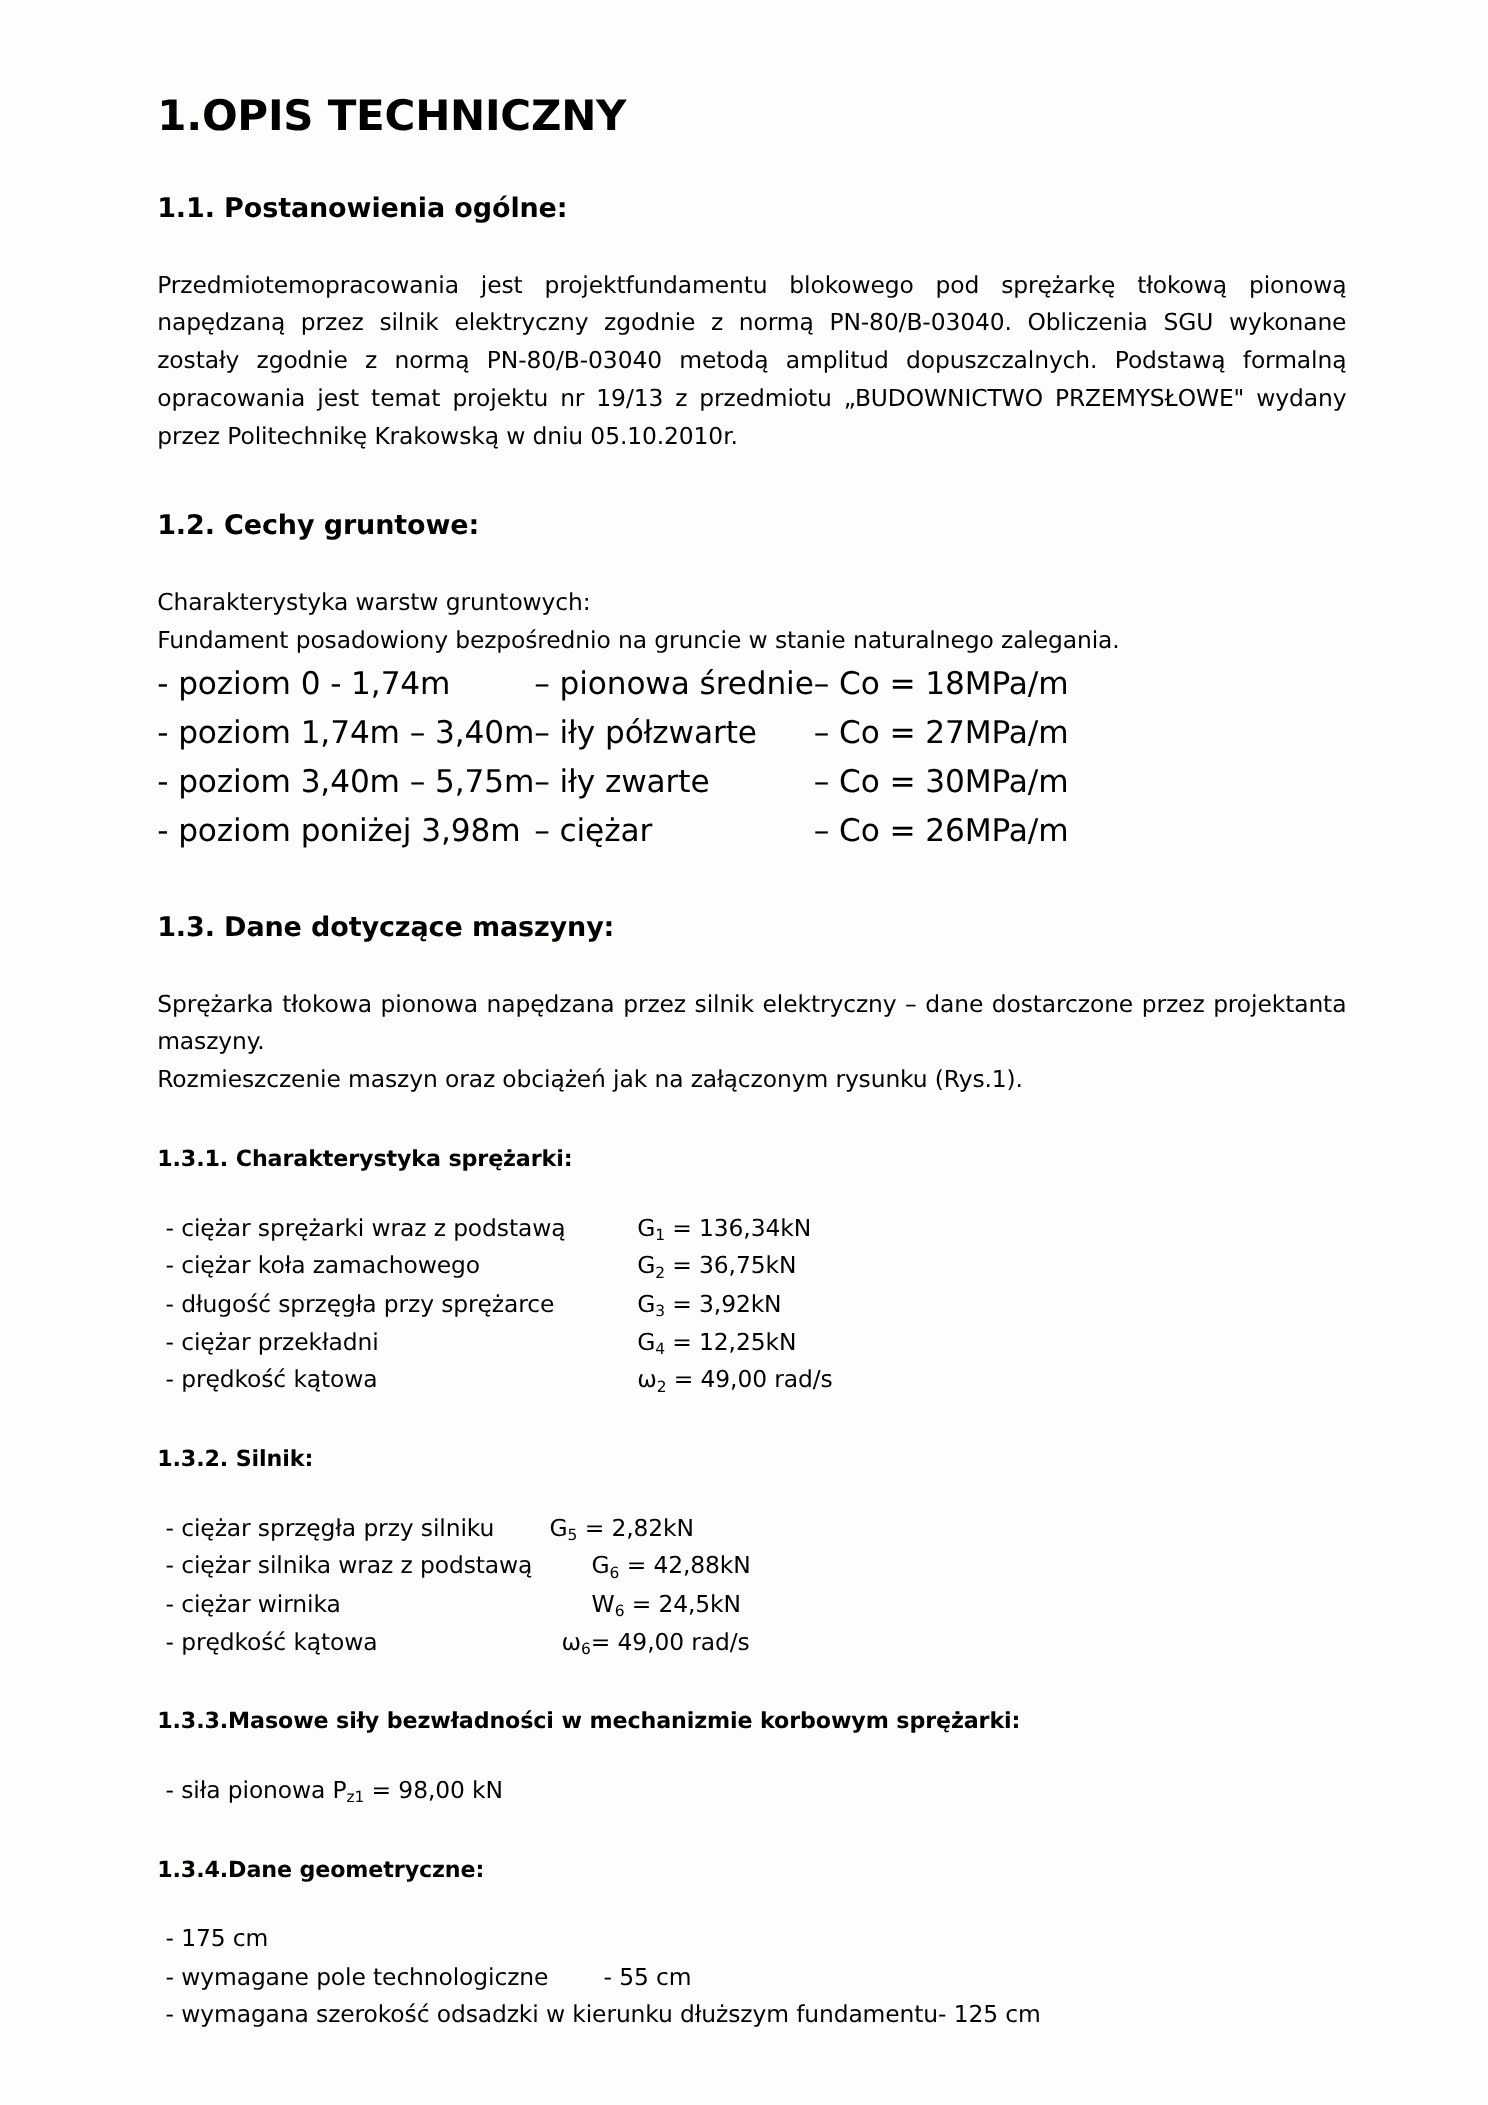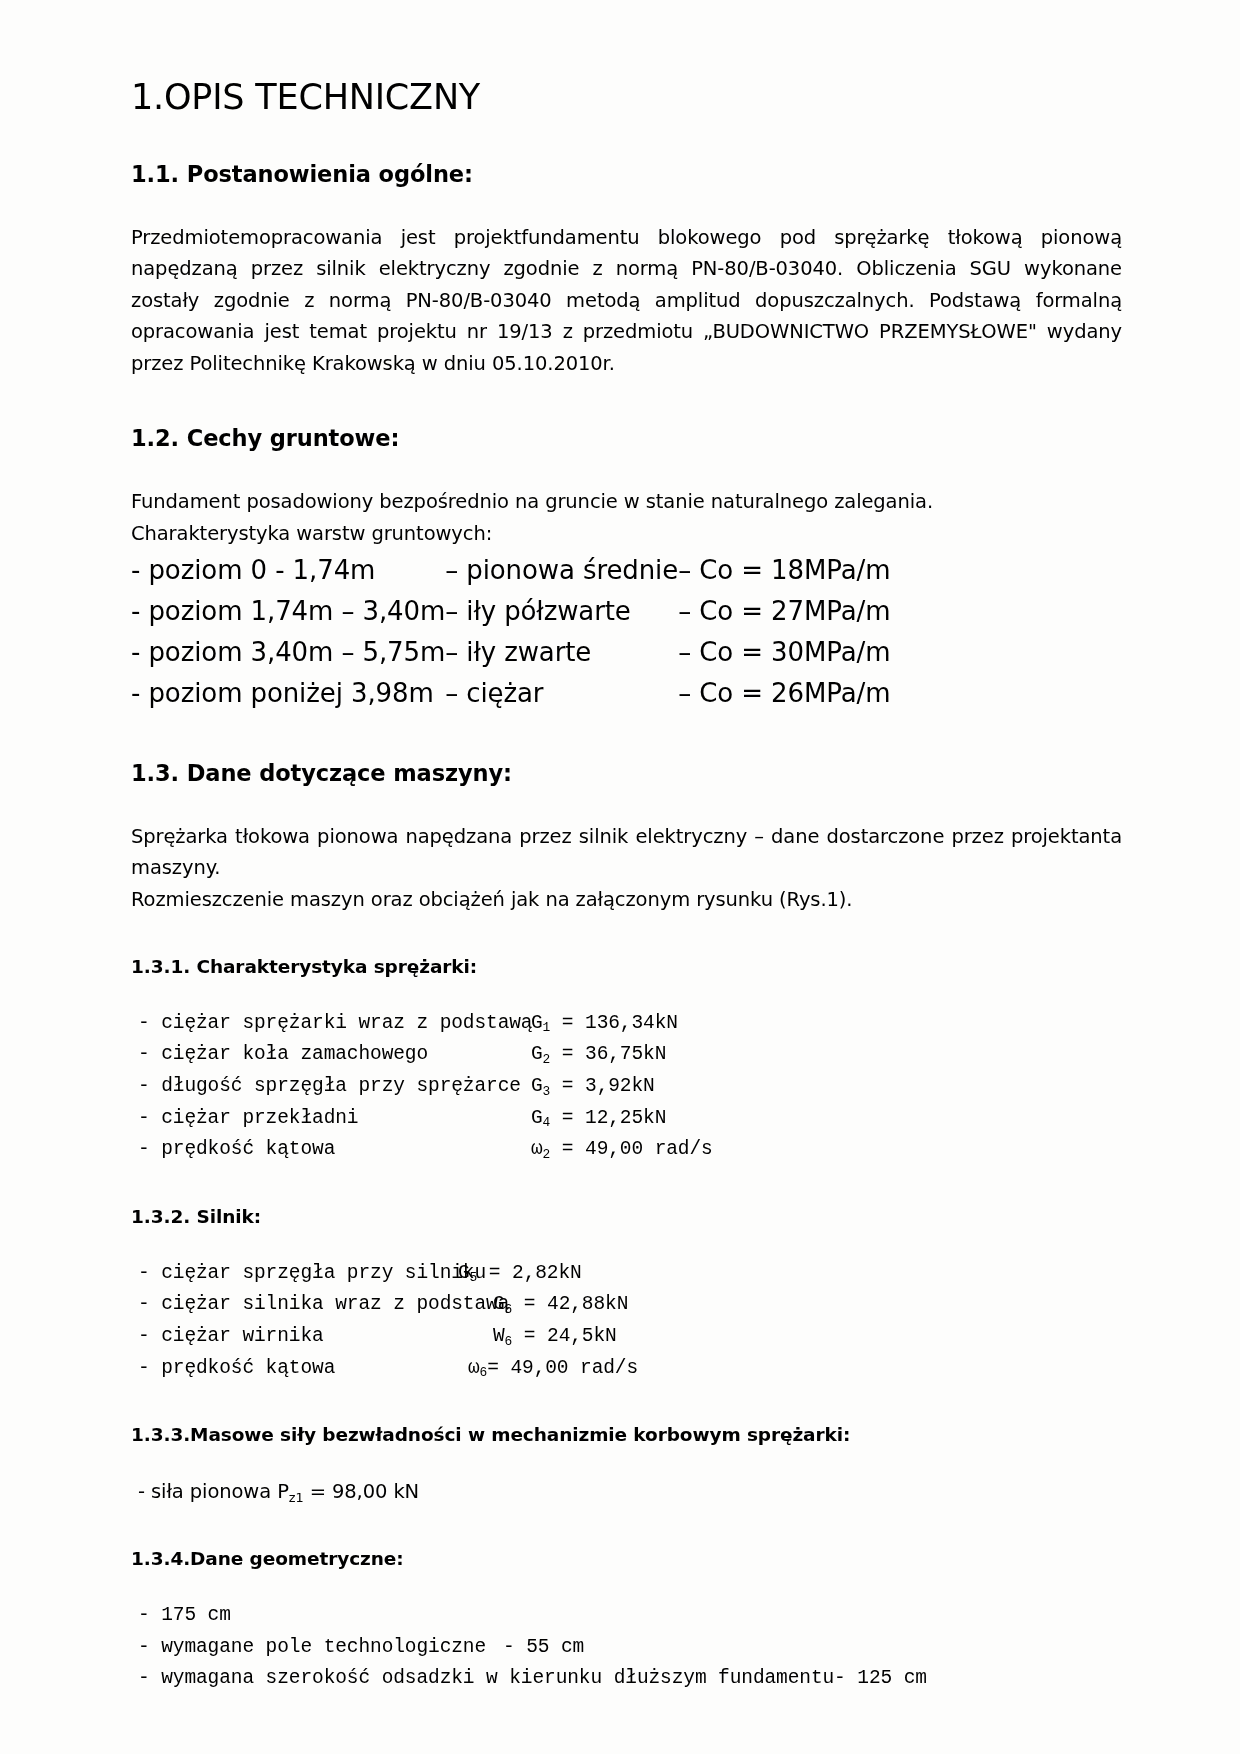--- a/index.html
+++ b/index.html
@@ -15,21 +15,21 @@
     position: relative;
     width: 1240px;
     height: 1754px;
     background: #fdfdfc;
     box-sizing: border-box;
     padding: 78px 118px 0 131px;
     overflow: hidden;
   }
   .doc-title {
     font-size: 35px;
-    font-weight: normal;
+    font-weight: bold;
     letter-spacing: -0.2px;
     margin: 0 0 44px 0;
     line-height: 1.1;
   }
   h2.section-heading {
     font-size: 22.5px;
     font-weight: bold;
     margin: 0 0 34px 0;
     line-height: 1.2;
     letter-spacing: -0.1px;
@@ -75,21 +75,20 @@
 
   
   .data-list {
     font-size: 19.5px;
     line-height: 1.62;
     letter-spacing: -0.1px;
   }
   .data-row {
     display: flex;
     white-space: nowrap;
-    font-family: Liberation Mono, monospace;
   }
   .data-row .label { flex: 0 0 auto; }
   .data-row .value { flex: 0 0 auto; }
 
   sub {
     font-size: 0.66em;
     vertical-align: baseline;
     position: relative;
     bottom: -0.28em;
   }
@@ -103,22 +102,22 @@
 <div class="page">
 
   <h1 class="doc-title">1.OPIS TECHNICZNY</h1>
 
   <h2 class="section-heading">1.1. Postanowienia ogólne:</h2>
   <p class="body-text">Przedmiotemopracowania jest projektfundamentu blokowego pod sprężarkę tłokową pionową napędzaną przez silnik elektryczny zgodnie z normą PN-80/B-03040. Obliczenia SGU wykonane zostały zgodnie z normą PN-80/B-03040 metodą amplitud dopuszczalnych. Podstawą formalną opracowania jest temat projektu nr 19/13 z przedmiotu „BUDOWNICTWO PRZEMYSŁOWE" wydany przez Politechnikę Krakowską w dniu 05.10.2010r.</p>
 
   <div class="gap-46"></div>
 
   <h2 class="section-heading">1.2. Cechy gruntowe:</h2>
+  <div class="plain-line">Charakterystyka warstw gruntowych:</div>
   <div class="plain-line">Fundament posadowiony bezpośrednio na gruncie w stanie naturalnego zalegania.</div>
-  <div class="plain-line">Charakterystyka warstw gruntowych:</div>
 
   <table class="soil-table">
     <tbody>
       <tr>
         <td class="col-level">- poziom 0 - 1,74m</td>
         <td class="col-type">– pionowa średnie</td>
         <td class="col-co">– Co = 18MPa/m</td>
       </tr>
       <tr>
         <td class="col-level">- poziom 1,74m – 3,40m</td>

